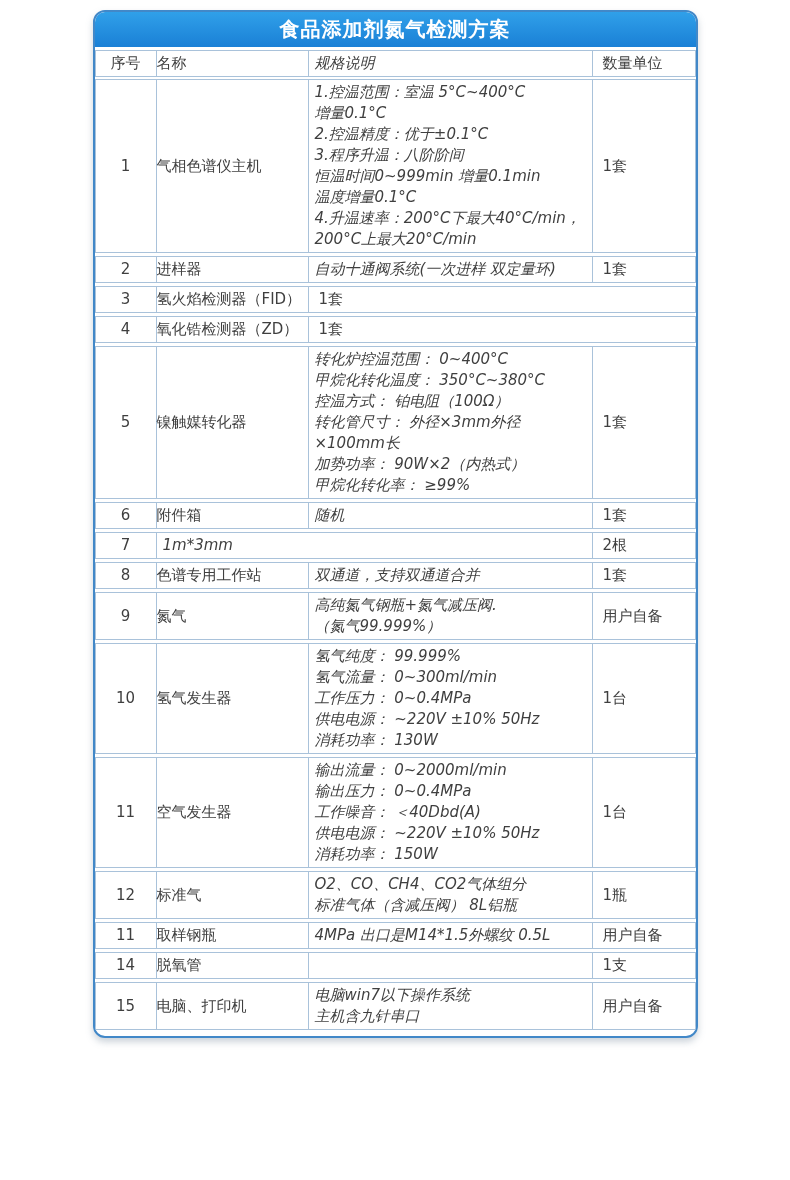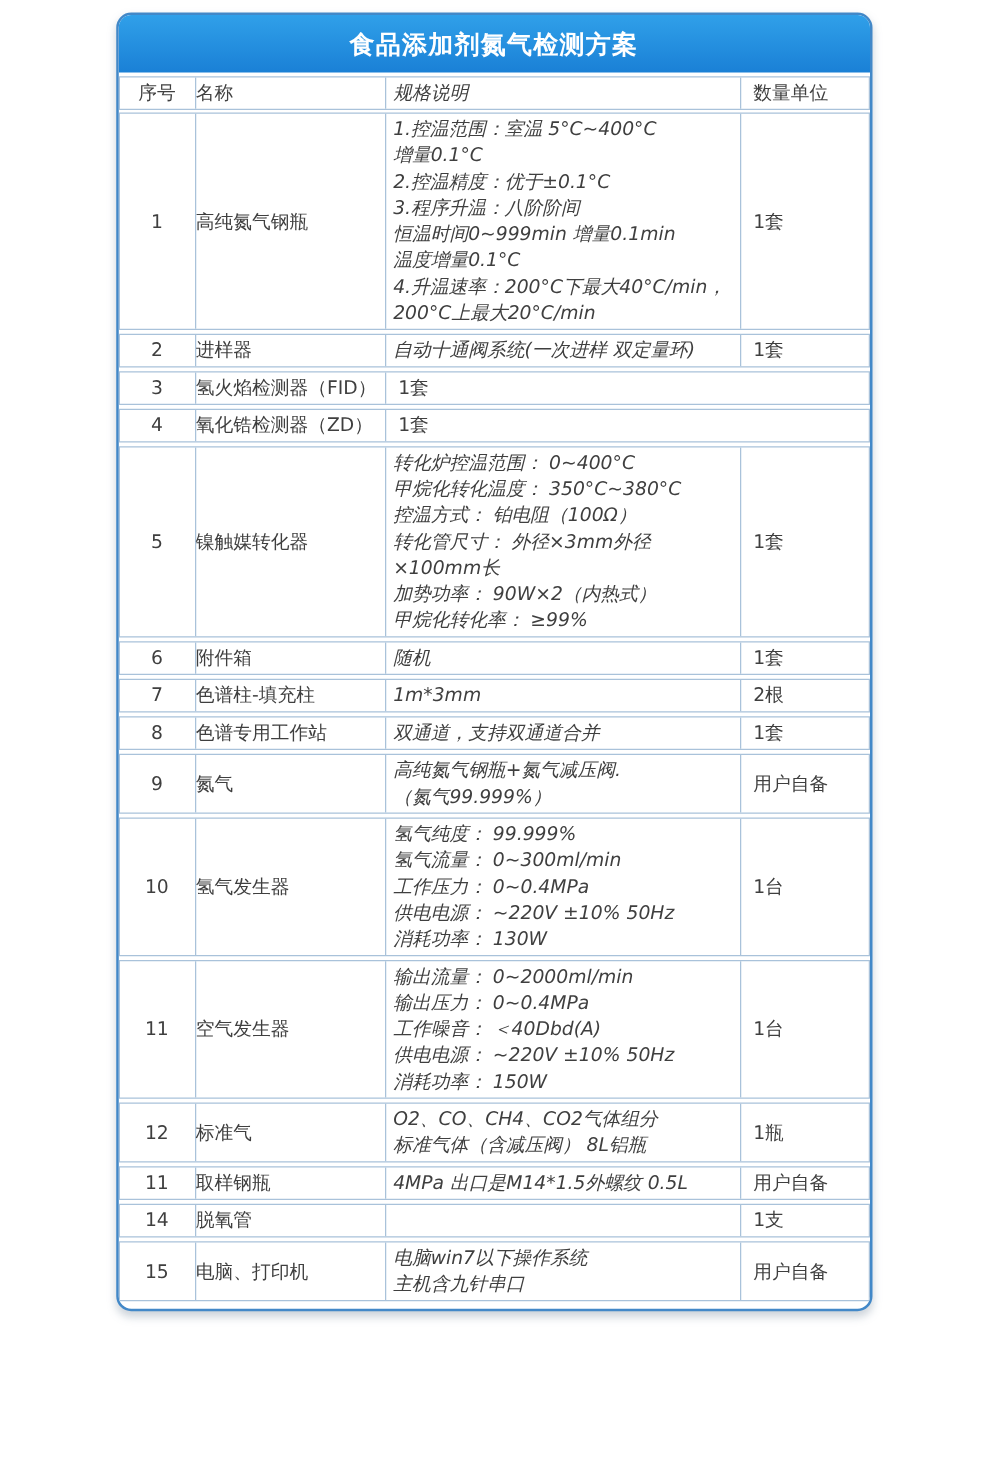--- a/index.html
+++ b/index.html
@@ -21,21 +21,21 @@
     width:605px;
     margin:10px auto 0;
     background:#fff;
     border:2px solid var(--card_border);
     border-radius:12px;
     padding:0 0 6px 0;
     box-shadow:0 4px 7px rgba(110,130,150,.35);
     overflow:hidden;
   }
   .banner{
-    height:46px;
+    height:35px;
     display:flex;align-items:center;justify-content:center;
     background:linear-gradient(180deg,var(--banner_top),var(--banner_bottom));
     color:var(--banner_text);
     font-size:20px;font-weight:bold;
     letter-spacing:1px;
     border-radius:9px 9px 0 0;
   }
   .trow{
     display:flex;
     align-items:stretch;
@@ -78,21 +78,21 @@
   <div class="trow thead">
     <div class="cell c-no">序号</div>
     <div class="cell c-name">名称</div>
     <div class="cell c-spec">规格说明</div>
     <div class="cell c-qty">数量单位</div>
   </div>
 
   <div id="rows">
   <div class="trow">
     <div class="cell c-no">1</div>
-    <div class="cell c-name">高纯氮气钢瓶</div>
+    <div class="cell c-name">气相色谱仪主机</div>
     <div class="cell c-spec">1.控温范围：室温 5°C~400°C
 增量0.1°C
 2.控温精度：优于±0.1°C
 3.程序升温：八阶阶间
 恒温时间0~999min 增量0.1min
 温度增量0.1°C
 4.升温速率：200°C下最大40°C/min，
 200°C上最大20°C/min</div>
     <div class="cell c-qty">1套</div>
   </div>
@@ -130,21 +130,20 @@
 
   <div class="trow">
     <div class="cell c-no">6</div>
     <div class="cell c-name">附件箱</div>
     <div class="cell c-spec">随机</div>
     <div class="cell c-qty">1套</div>
   </div>
 
   <div class="trow">
     <div class="cell c-no">7</div>
-    <div class="cell c-name">色谱柱-填充柱</div>
     <div class="cell c-spec">1m*3mm</div>
     <div class="cell c-qty">2根</div>
   </div>
 
   <div class="trow">
     <div class="cell c-no">8</div>
     <div class="cell c-name">色谱专用工作站</div>
     <div class="cell c-spec">双通道，支持双通道合并</div>
     <div class="cell c-qty">1套</div>
   </div>

